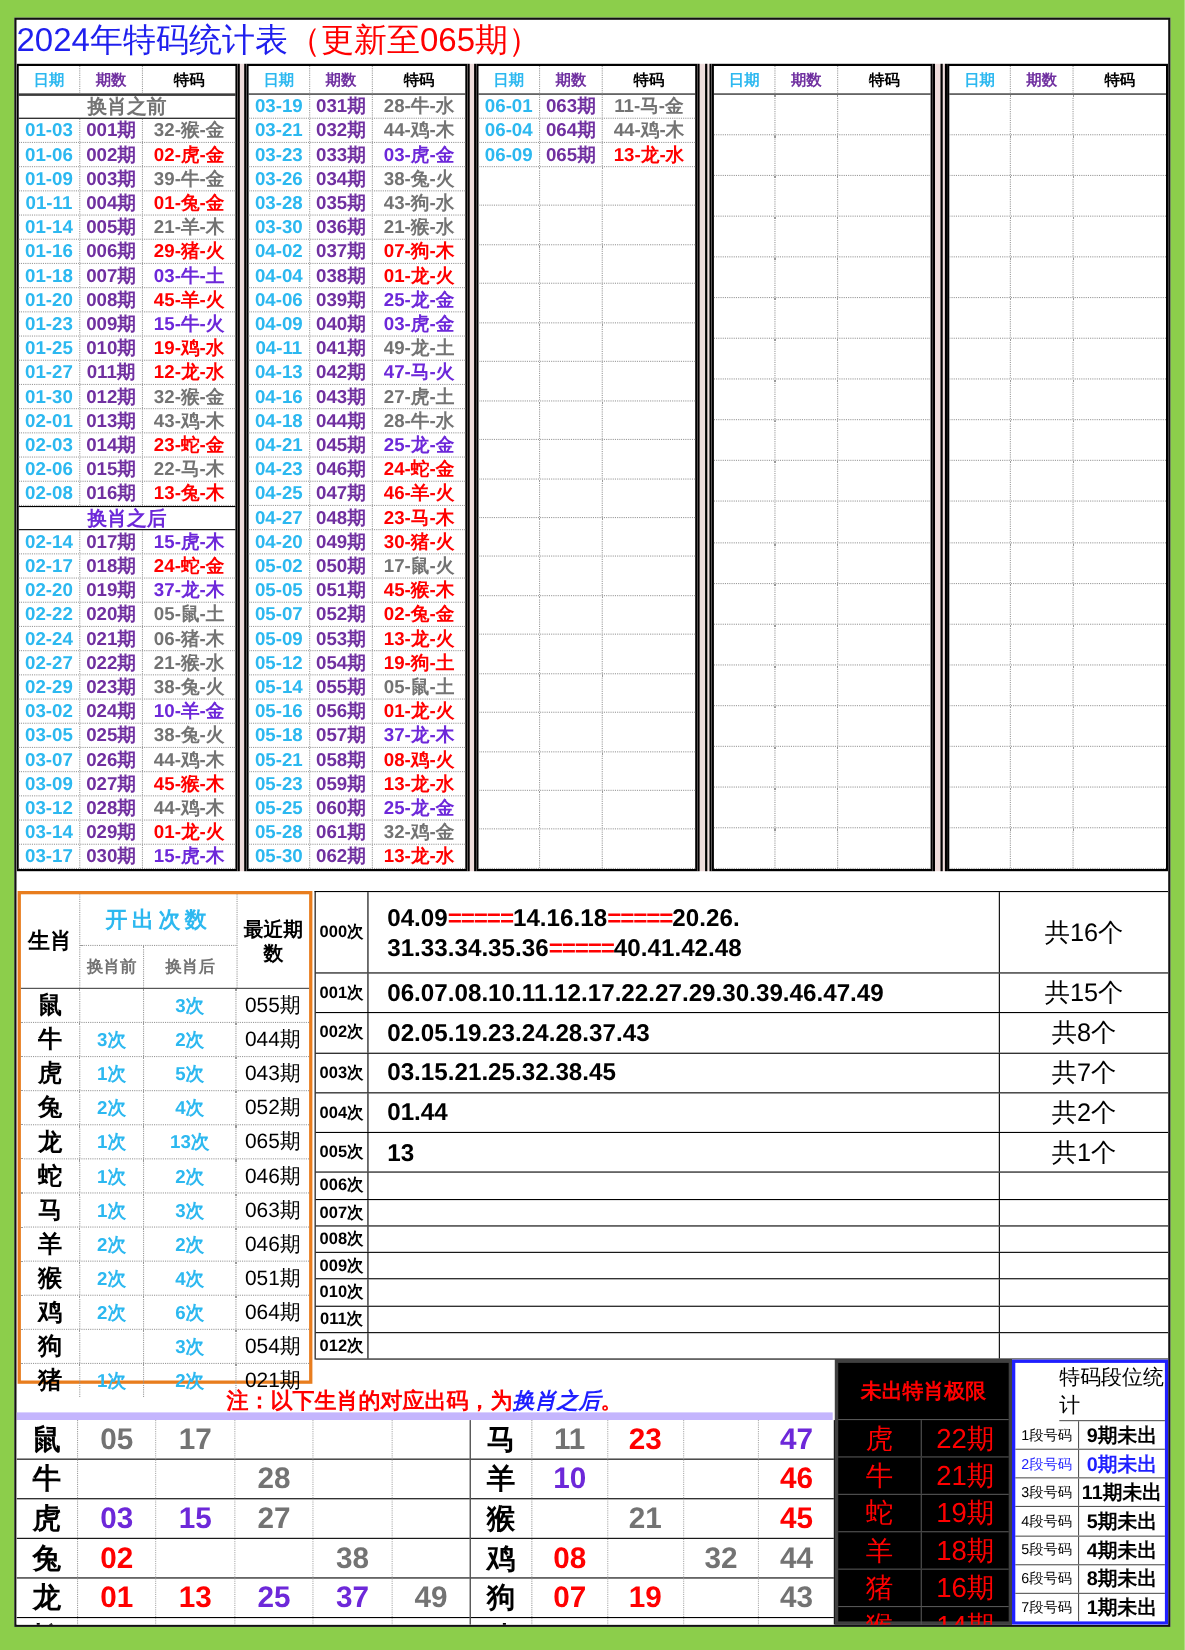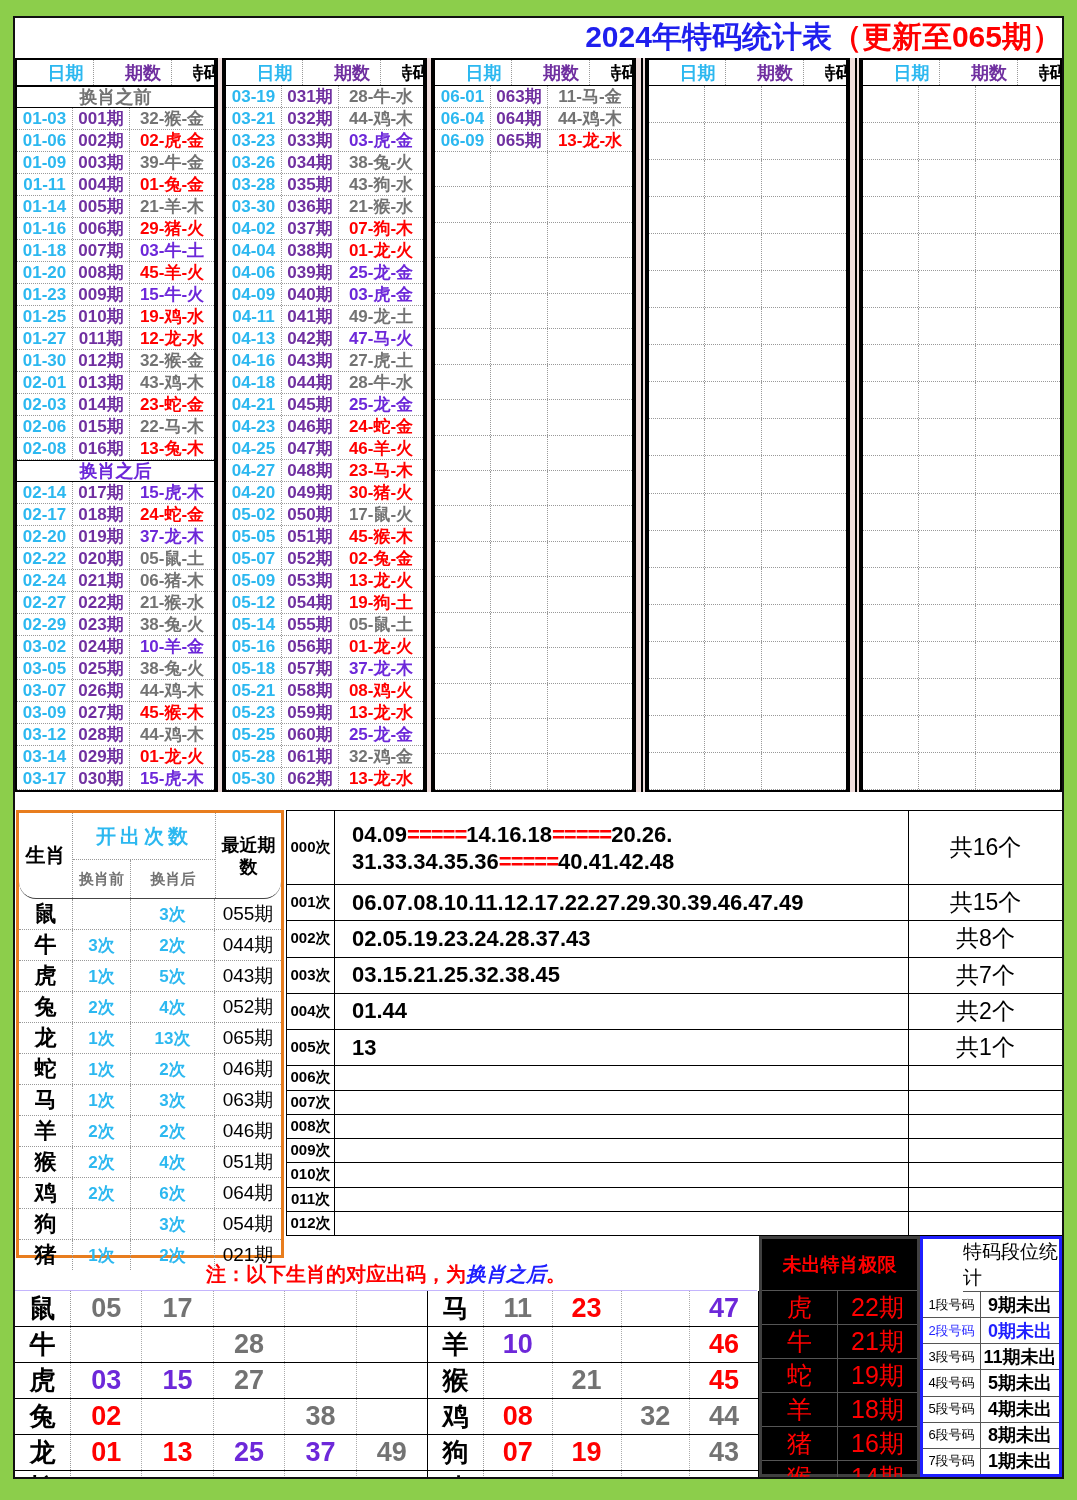--- a/index.html
+++ b/index.html
@@ -1,49 +1,49 @@
 <!DOCTYPE html>
 <html><head>
 <meta charset="utf-8">
 <style>
   * { margin:0; padding:0; box-sizing:border-box; }
   body { font-family:"Liberation Sans","DejaVu Sans",sans-serif; }
   .page { width:1077px; height:1500px; background:#8CCE4B; padding:16px 13px 21px 13px; position:relative; }
   .inner { width:100%; height:100%; background:#fff; border:2px solid #111; position:relative; overflow:hidden; }
 
   
-  .title { position:absolute; top:0; left:0; right:0; height:38px; text-align:right;
-           font-size:30px; font-weight:bold; line-height:38px; }
+  .title { position:absolute; top:0; left:0; right:0; height:38px; text-align:left;
+           font-size:30px; font-weight:normal; line-height:38px; }
   .title .t-main { color:#1F1FEE; }
   .title .t-upd  { color:#FF0000; }
 
   
   .top-tables { position:absolute; top:40px; left:0; height:734px; display:flex; }
   .grp { width:201px; height:734px; border:2px solid #000; display:flex; flex-direction:column; background:#fff; }
   .sep { width:8px; background:#EFDDDC; border-left:2px solid #000; border-right:2px solid #000; }
   .sep.wide { width:13px; border-right:6px double #000; }
   .trow { display:flex; flex:0 0 22px; border-bottom:1px dotted #999; overflow:hidden; }
   .trow.thead { flex:0 0 26px; border-bottom:1.5px solid #000; }
   .trow.tsec { flex:0 0 22px; border-top:1px solid #000; border-bottom:1px solid #000;
                align-items:center; justify-content:center; font-size:18px; font-weight:bold; }
   .trow.tfill { flex:1 1 auto; }
   .tc { display:flex; align-items:center; justify-content:center; font-weight:bold; font-size:17px; overflow:hidden; white-space:nowrap; }
   .cdate { flex:0 0 56px; border-right:1px dotted #999; color:#2CB8F0; }
   .cper  { flex:0 0 57px; border-right:1px dotted #999; color:#7030A0; }
   .ccode { flex:1 1 auto; }
-  .thead .tc { font-size:18px;margin-left:21px; }
+  .thead .tc { font-size:14px; }
   .thead .cdate { color:#2CB8F0; }
   .thead .cper  { color:#7030A0; }
   .thead .ccode { color:#000; }
   .g { color:#737373; } .r { color:#FF0000; } .b { color:#6d28d9; }
 
   
   .zstats { position:absolute; top:792px; left:1px; width:268px; height:448px;
             border:3px solid #E87D1E; display:flex; flex-direction:column; background:#fff; }
-  .z-head { flex:0 0 86px; display:flex; border-bottom:1px solid #444;border-radius:17px; }
+  .z-head { flex:0 0 86px; display:flex; border-bottom:1px solid #444; }
   .zh-name { flex:0 0 54px; border-right:1px dotted #999; display:flex; align-items:center; justify-content:center;
              font-size:20px; font-weight:bold; }
   .zh-mid { flex:0 0 142px; display:flex; flex-direction:column; }
   .zh-times { flex:0 0 46px; display:flex; align-items:center; justify-content:center;
               color:#2CB8F0; font-size:20px; font-weight:bold; letter-spacing:4px; }
   .zh-sub { flex:1; display:flex; border-top:1px dotted #999; }
   .zh-sub > div { flex:1; display:flex; align-items:center; justify-content:center;
                   color:#737373; font-size:15px; font-weight:bold; }
   .zh-sub > div:first-child { border-right:1px dotted #999; flex:0 0 58px; }
   .zh-recent { flex:1; border-left:1px dotted #999; display:flex; align-items:center; justify-content:center;
@@ -67,21 +67,21 @@
             font-size:15px; font-weight:bold; }
   .fcontent { flex:1 1 auto; display:flex; flex-direction:column; justify-content:center;
               font-size:22px; font-weight:bold; padding-left:5px; overflow:hidden; white-space:nowrap;margin-left:12px; }
   .fline { line-height:27px; }
   .feq { color:#FF0000; letter-spacing:-1px; }
   .fcount { flex:0 0 154px; border-left:1px solid #000; display:flex; align-items:center; justify-content:center;
             font-size:23px; }
 
   
   .note { position:absolute; top:1240px; left:0; width:742px; height:33px; text-align:center;
-          line-height:33px; font-size:20px; font-weight:bold; color:#FF0000; border-bottom:1px solid #c4b5fd; }
+          line-height:33px; font-size:20px; font-weight:bold; color:#FF0000; border-bottom:7px solid #c4b5fd; }
   .note .n-italic { color:#1F1FFF; font-style:italic; }
 
   
   .btable { position:absolute; top:1273px; height:186px; display:flex; flex-direction:column;
             border-right:1px solid #000; background:#fff; }
   .bl { left:0; width:413px; border-left:none; }
   .br { left:413px; width:331px; }
   .brow { flex:1; display:flex; border-bottom:1px solid #000; }
   .blabel { flex:0 0 56px; display:flex; align-items:center; justify-content:center;
             font-size:26px; font-weight:bold; border-right:1px dotted #999; }

